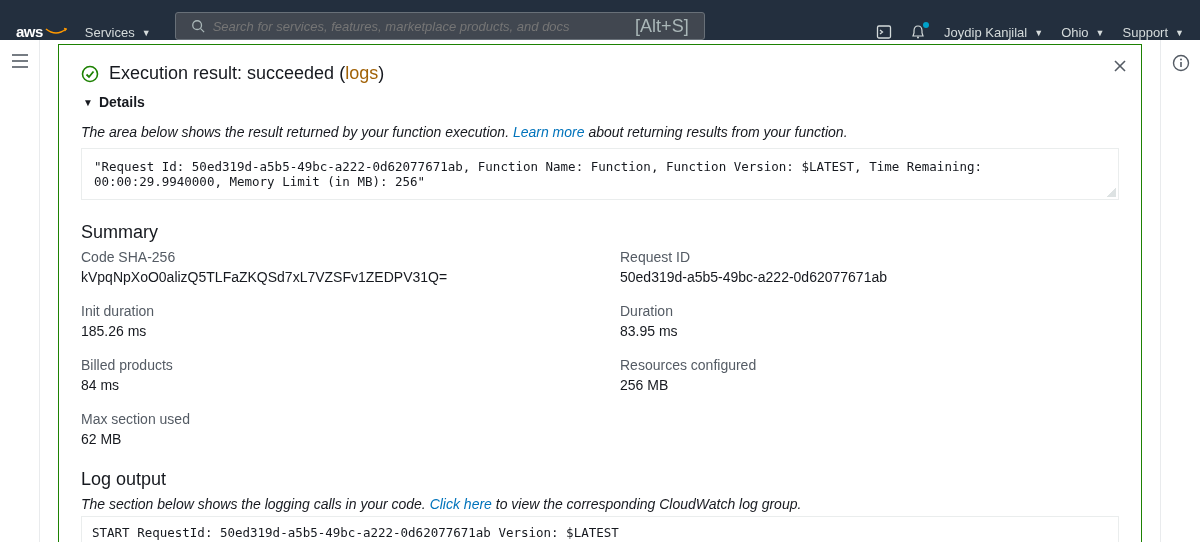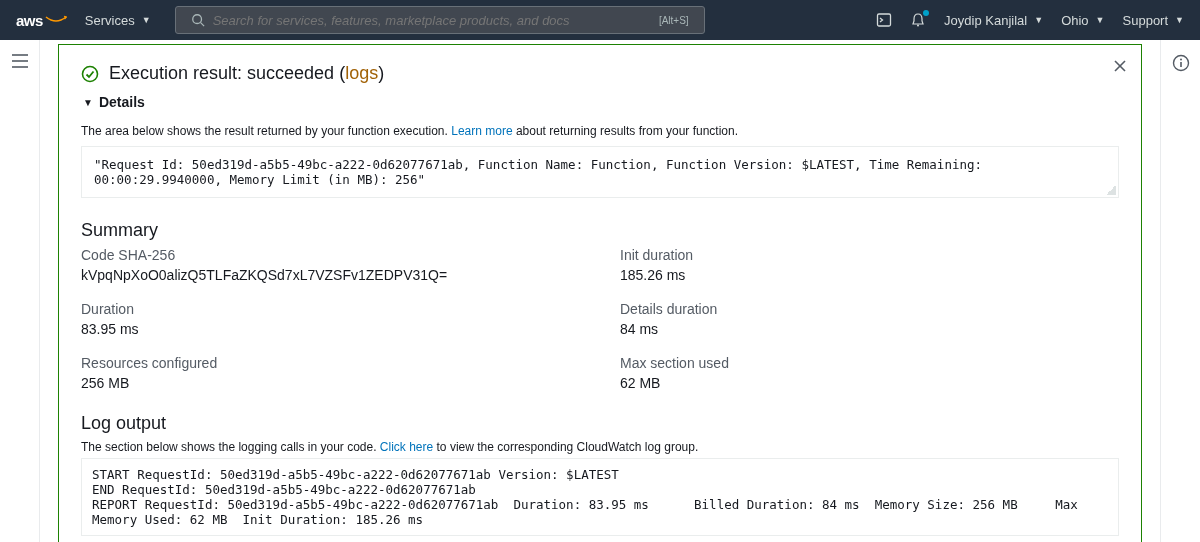--- a/index.html
+++ b/index.html
@@ -1,39 +1,39 @@
 <!DOCTYPE html>
 <html><head>
 <meta charset="utf-8">
 <style>
 * { box-sizing: border-box; margin: 0; padding: 0; }
 html, body { width: 1200px; height: 542px; overflow: hidden; font-family: "Amazon Ember","Helvetica Neue",Arial,sans-serif; font-size: 14px; color: #16191f; background: #fff; }
-.topnav { height: 40px; background: #232f3e; color: #d5dbdb; display: flex; align-items: center; padding: 0 16px; gap: 18px; font-size: 13px; }
+.topnav { height: 40px; background: #232f3e; color: #d5dbdb; display: flex; align-items: flex-end; padding: 0 16px; gap: 18px; font-size: 13px; }
 .aws-logo { display: flex; align-items: center; gap: 2px; }
 .aws-logo-text { font-weight: 700; color: #fff; font-size: 15px; letter-spacing: -0.5px; }
 .topnav-item { display: flex; align-items: center; gap: 5px; cursor: pointer; color: #d5dbdb; }
 .topnav .search { flex: 0 0 530px; height: 28px; background: #414750; border: 1px solid #687078; border-radius: 3px; display: flex; align-items: center; padding: 0 15px; gap: 8px; margin-left: 6px; }
 .topnav .search input { flex: 1; background: transparent; border: none; color: #d5dbdb; font-style: italic; font-size: 13px; outline: none; }
-.topnav .search .kbd { font-size: 10px; color: #aab7b8; }
+.topnav .search .kbd { font-size: 18px; color: #aab7b8; }
 .topnav-spacer { flex: 1; }
 .caret { font-size: 9px; display: inline-block; margin-left: 2px; }
 .shell { display: flex; height: 502px; }
 .left-rail { width: 40px; border-right: 1px solid #e9ebed; display: flex; flex-direction: column; align-items: center; padding-top: 14px; color: #545b64; }
 .left-rail .hamburger { cursor: pointer; }
 .main { flex: 1; overflow-y: scroll; padding: 0 18px 20px 18px; position: relative; }
 .right-rail { width: 40px; border-left: 1px solid #e9ebed; display: flex; flex-direction: column; align-items: center; padding-top: 14px; color: #545b64; }
 .status-box { border: 1px solid #1d8102; border-radius: 0; margin-top: 4px; padding: 18px 22px 22px 22px; position: relative; }
 .status-box .close { position: absolute; right: 14px; top: 14px; cursor: pointer; color: #545b64; font-size: 18px; line-height: 1; }
 .status-head { display: flex; align-items: center; gap: 10px; }
 .status-head .check { color: #1d8102; display:inline-flex; }
 .status-title { font-size: 18px; font-weight: 400; }
 .status-title a { color: #a16207; text-decoration: none; }
 .details-toggle { margin-top: 10px; font-size: 14px; font-weight: 700; color: #16191f; display:flex; align-items:center; gap:6px; cursor:pointer; padding-left: 2px;}
 .details-toggle .tri { font-size: 10px; }
-.desc { margin-top: 14px; font-size: 12px; }
+.desc { margin-top: 14px; font-size: 14px; font-style: italic; }
 .desc a { color: #0073bb; text-decoration: none; }
 .result-box { margin-top: 8px; border: 1px solid #eaeded; background: #fff; padding: 10px 12px; font-family: Menlo,Consolas,monospace; font-size: 12.5px; color: #16191f; white-space: pre-wrap; min-height: 48px; position: relative; }
 .result-box::after { content:''; position:absolute; right:2px; bottom:2px; width:10px; height:10px; background: linear-gradient(135deg, transparent 50%, #aab7b8 50%); opacity:.4; }
 h3.section { font-size: 18px; font-weight: 400; margin-top: 22px; margin-bottom: 6px; }
 .grid { display:grid; grid-template-columns: 1fr 1fr; row-gap: 18px; column-gap: 40px; margin-top: 0; }
 .field .lbl { font-size: 14px; color: #545b64; margin-bottom: 4px; }
 .field .val { font-size: 14px; color: #16191f; font-weight: 400; }
 .logout { margin-top: 4px; border: 1px solid #eaeded; background:#fff; padding: 8px 10px; font-family: Menlo,Consolas,monospace; font-size: 12.5px; white-space: pre-wrap; }
 
 .main::-webkit-scrollbar { width: 16px; }
@@ -135,29 +135,33 @@
 
       <div class="result-box">"Request Id: 50ed319d-a5b5-49bc-a222-0d62077671ab, Function Name: Function, Function Version: $LATEST, Time Remaining: 00:00:29.9940000, Memory Limit (in MB): 256"</div>
 
       <h3 class="section">Summary</h3>
       <div class="grid">
         <div class="field">
           <div class="lbl">Code SHA-256</div>
           <div class="val">kVpqNpXoO0alizQ5TLFaZKQSd7xL7VZSFv1ZEDPV31Q=</div>
         </div>
         <div class="field">
+          <div class="lbl">Request ID</div>
+          <div class="val">50ed319d-a5b5-49bc-a222-0d62077671ab</div>
+        </div>
+        <div class="field">
           <div class="lbl">Init duration</div>
           <div class="val">185.26 ms</div>
         </div>
         <div class="field">
           <div class="lbl">Duration</div>
           <div class="val">83.95 ms</div>
         </div>
         <div class="field">
-          <div class="lbl">Details duration</div>
+          <div class="lbl">Billed products</div>
           <div class="val">84 ms</div>
         </div>
         <div class="field">
           <div class="lbl">Resources configured</div>
           <div class="val">256 MB</div>
         </div>
         <div class="field">
           <div class="lbl">Max section used</div>
           <div class="val">62 MB</div>
         </div>

